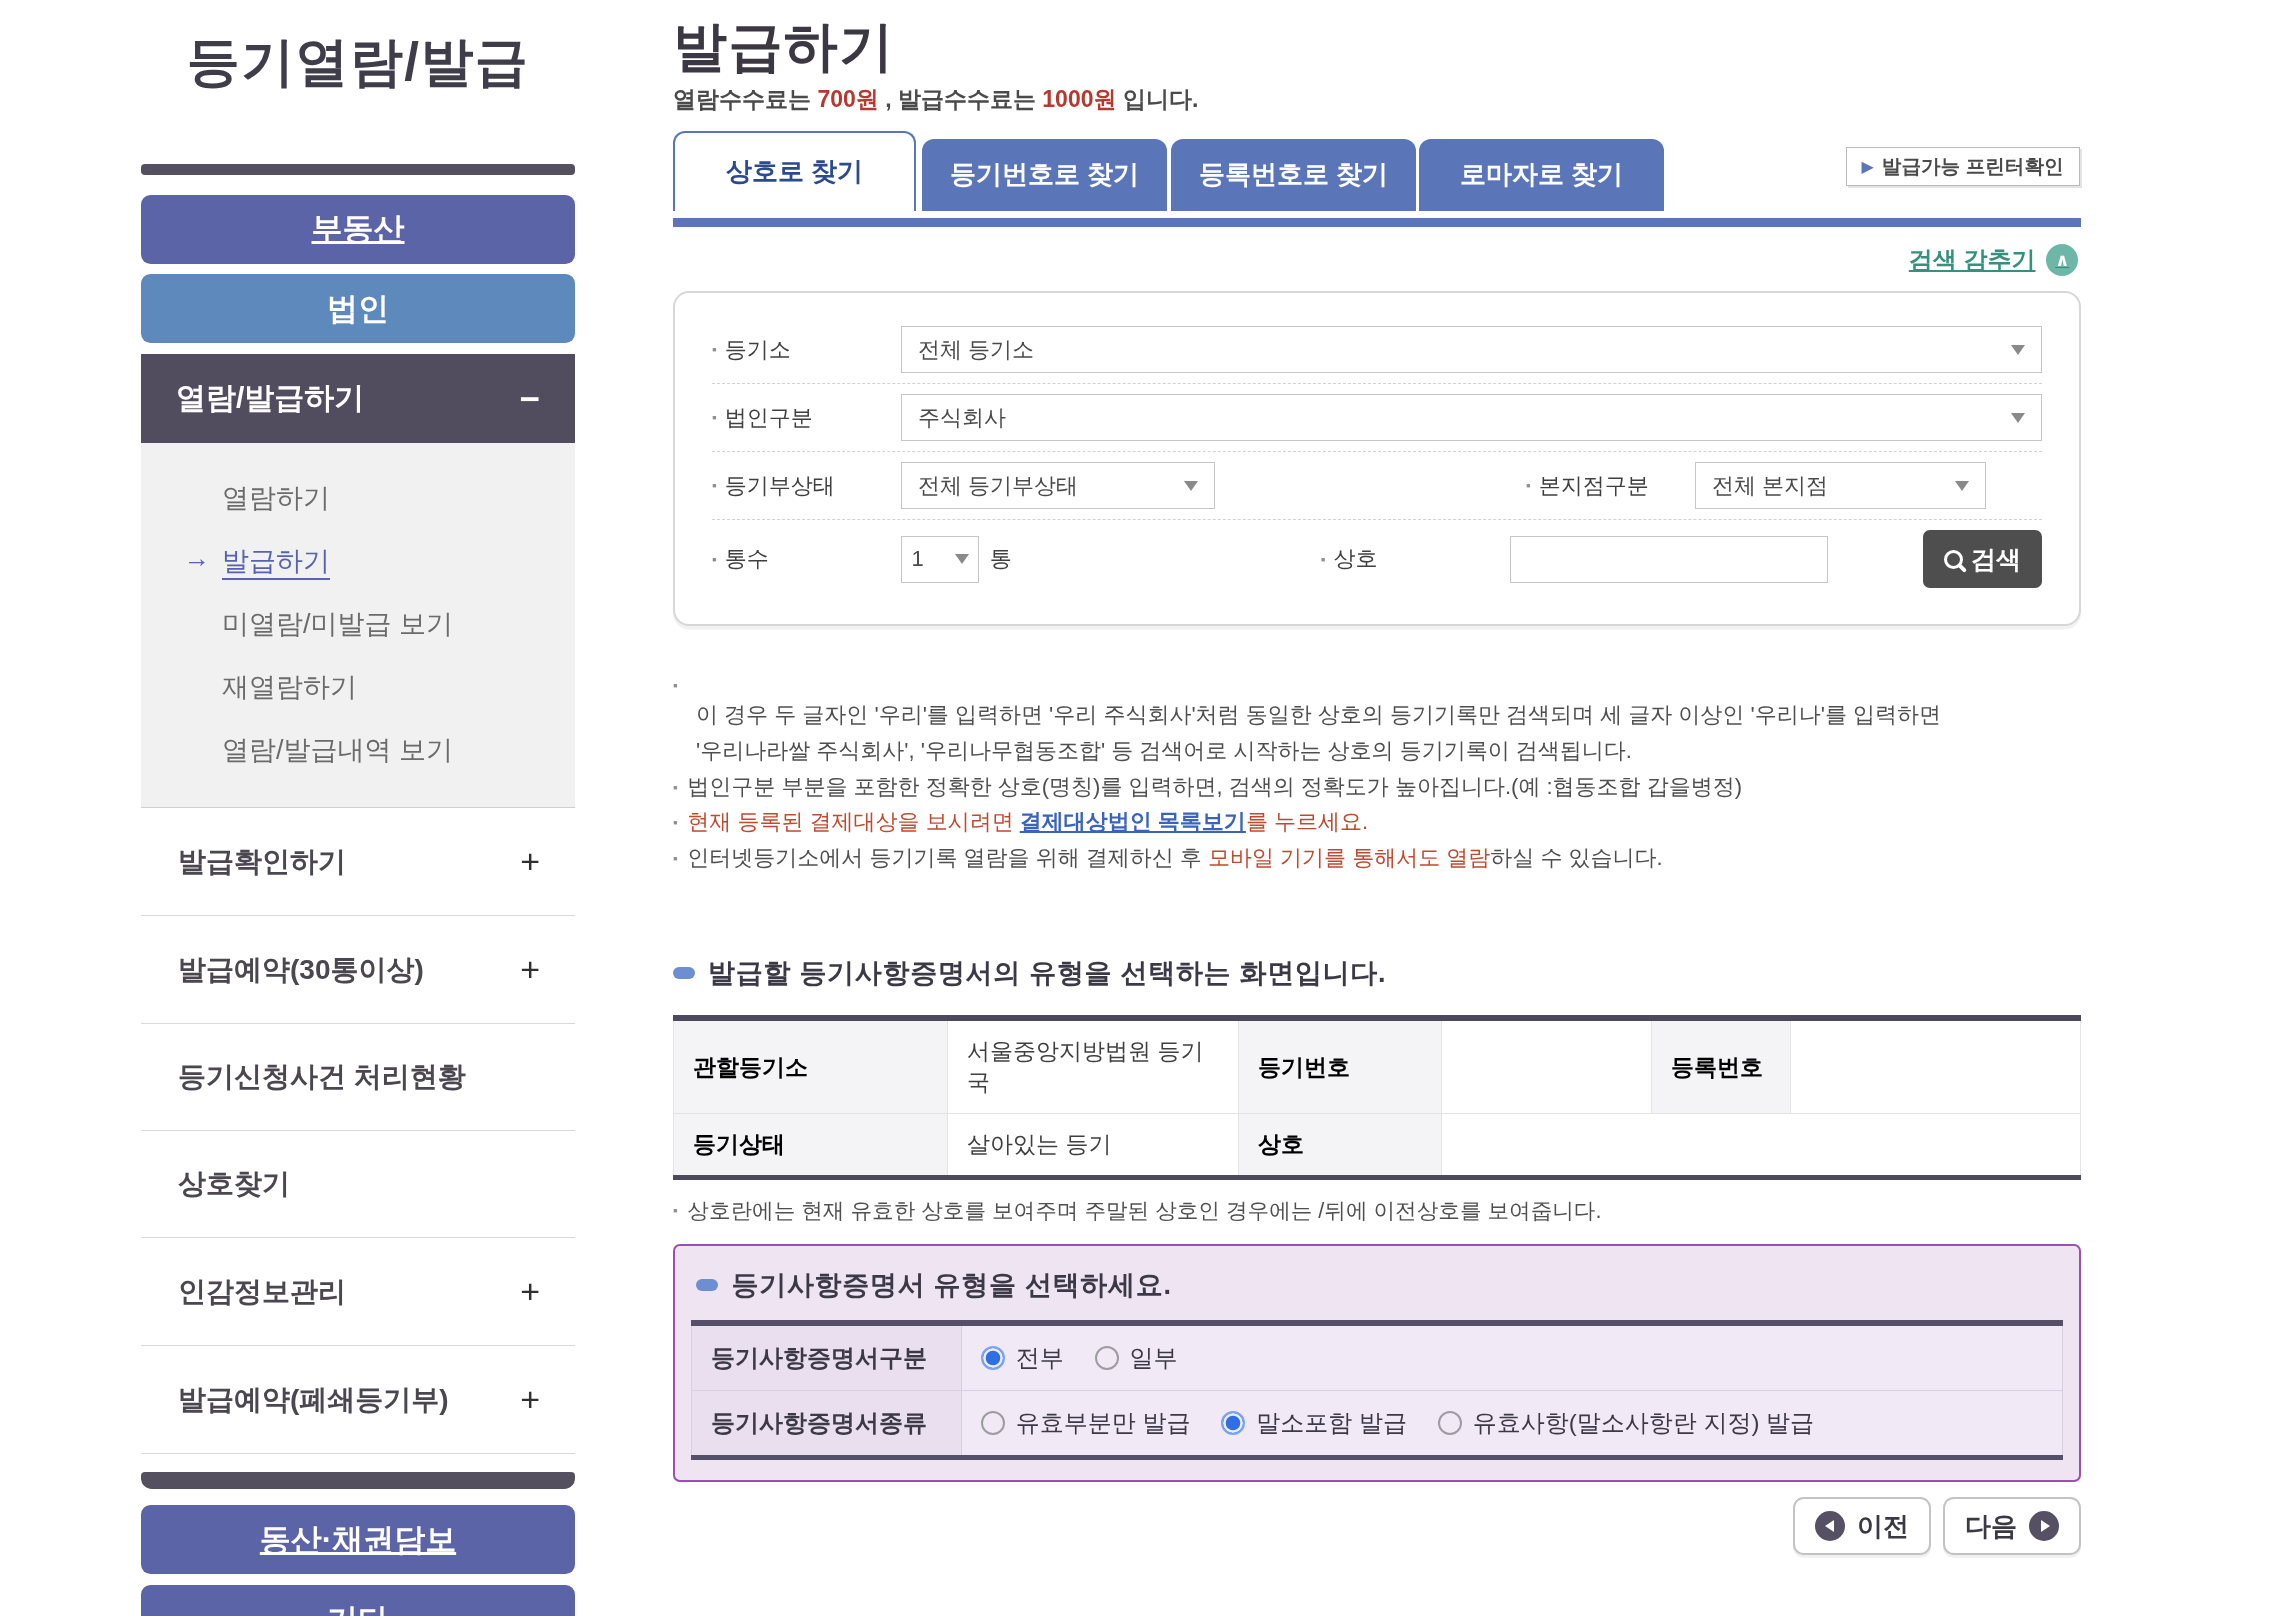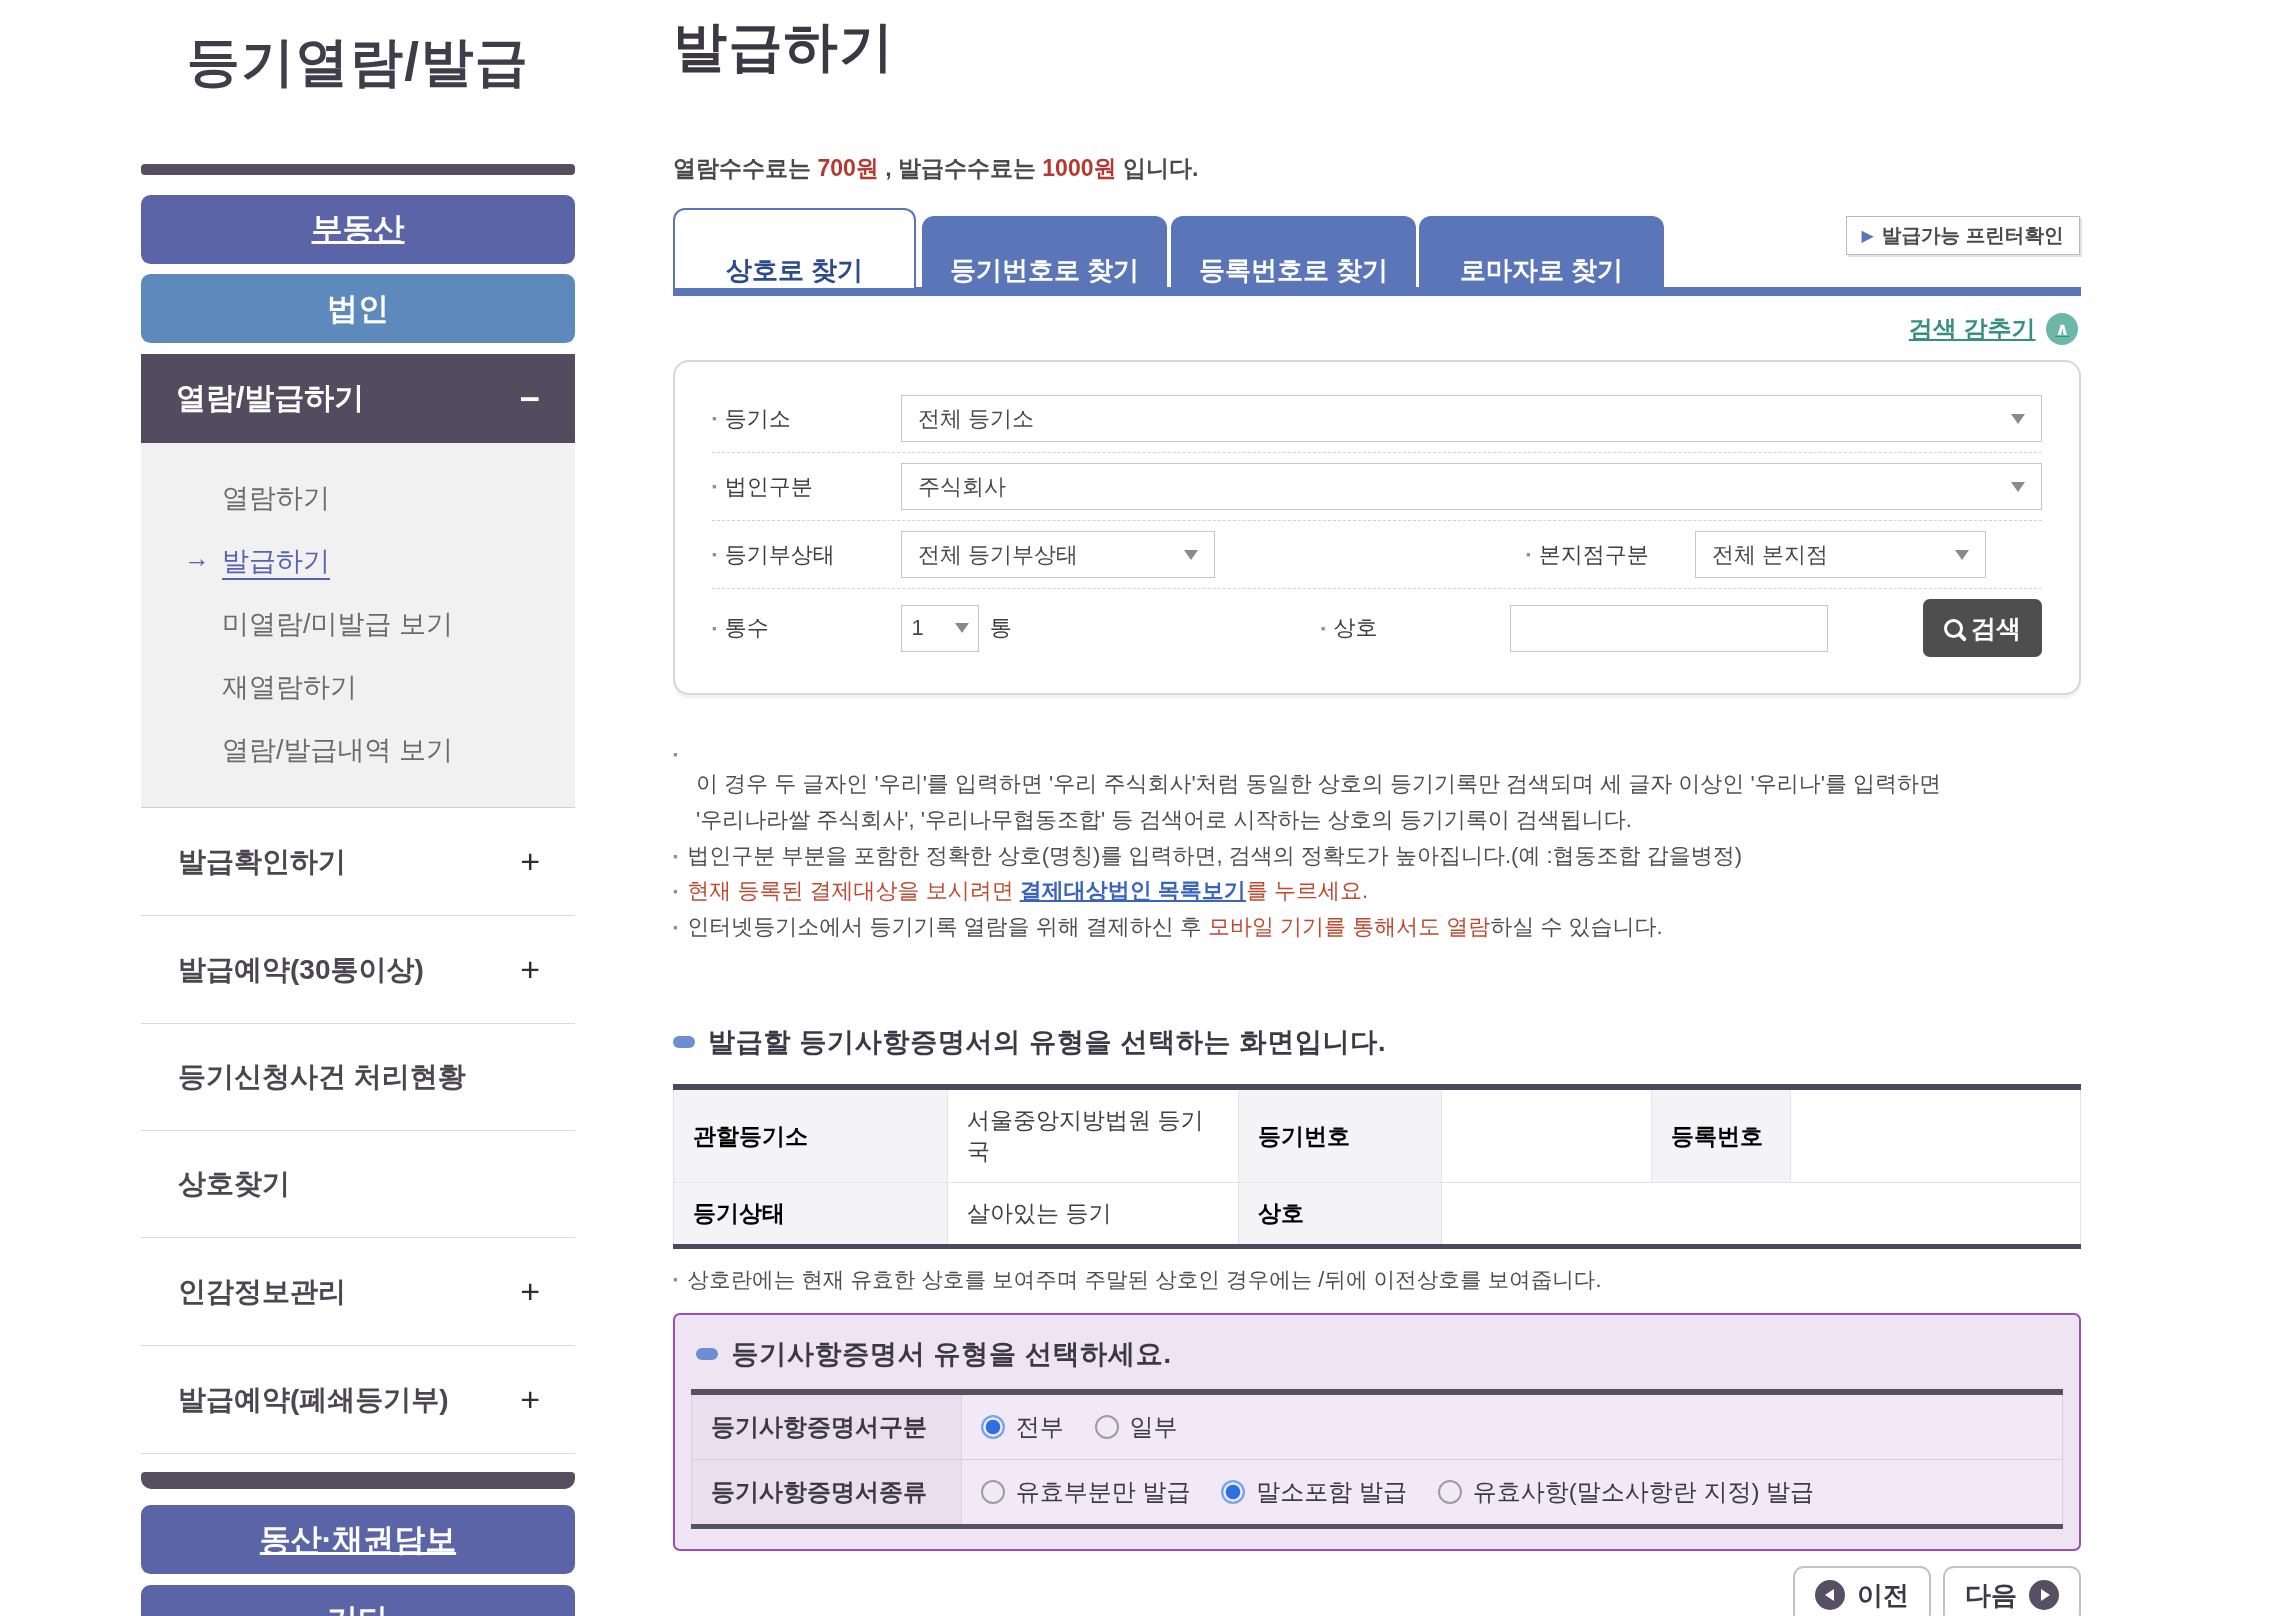--- a/index.html
+++ b/index.html
@@ -28,28 +28,28 @@
   .submenu-item.active .label { border-bottom:2px solid #5763ae; padding-bottom:2px; }
   .menu-item { font-size:28px; font-weight:bold; color:#4a4750; padding:34px 35px 34px 37px;
                border-bottom:0.7px solid #d9d9d9; display:flex; justify-content:space-between; align-items:center; cursor:pointer; }
   .menu-item .plus { font-size:34px; font-weight:normal; color:#2f2f2f; }
   .menu-item:last-of-type { border-bottom:none; }
   .sidebar-bottombar { height:17.6px; background:#55505f; border-radius:4px 4px 10.8px 10.8px; margin:17.6px 0 16px; }
 
   
   .main { position:absolute; left:673px; top:10.8px; width:1408px; }
   .page-title { font-size:54px; font-weight:bold; color:#3b3844; letter-spacing:1.4px; }
-  .fee { margin-top:69px; font-size:23px; font-weight:bold; color:#4a4a4a; }
+  .fee { font-size:23px; font-weight:bold; color:#4a4a4a; }
   .fee .red { color:#b5392f; }
 
   
   .tabs { position:relative; margin-top:31px; height:81px; }
   .tabs-bar { position:absolute; left:0; right:0; bottom:0; height:8.8px; background:#5b76b8; }
-  .tab { position:absolute; bottom:8px; width:245px; height:72px; border-radius:12px 12px 0 0; background:#5b76b8;
-         color:#fff; font-size:26px; font-weight:bold; display:flex; align-items:flex-end; justify-content:center; cursor:pointer; z-index:1; }
+  .tab { position:absolute; bottom:16px; width:245px; height:72px; border-radius:12px 12px 0 0; background:#5b76b8;
+         color:#fff; font-size:26px; font-weight:bold; display:flex; align-items:center; justify-content:center; cursor:pointer; z-index:1; }
   .tab.t1 { left:249px; } .tab.t2 { left:498px; } .tab.t3 { left:746px; }
   .tab.active { left:0; width:243px; height:80px; background:#fff; border:2px solid #5b76b8; border-bottom:none;
                 color:#2c4a8e; z-index:2; }
   .printer-btn { position:absolute; right:1.4px; top:1.4px; height:39px; background:#fff; border:1.4px solid #b9b9b9;
                  box-shadow:2px 2px 0 #e3e3e3; display:flex; align-items:center; gap:8px; padding:0 15px;
                  font-size:19.6px; font-weight:bold; color:#4a4a4a; cursor:pointer; }
   .printer-btn .tri { color:#5b76b8; font-size:16px; }
 
   .search-hide { display:flex; justify-content:flex-end; align-items:flex-start; gap:10.8px; margin:17.6px 2.7px 15px;
                  color:#35917f; font-size:24px; font-weight:bold; cursor:pointer;text-decoration:underline; }

